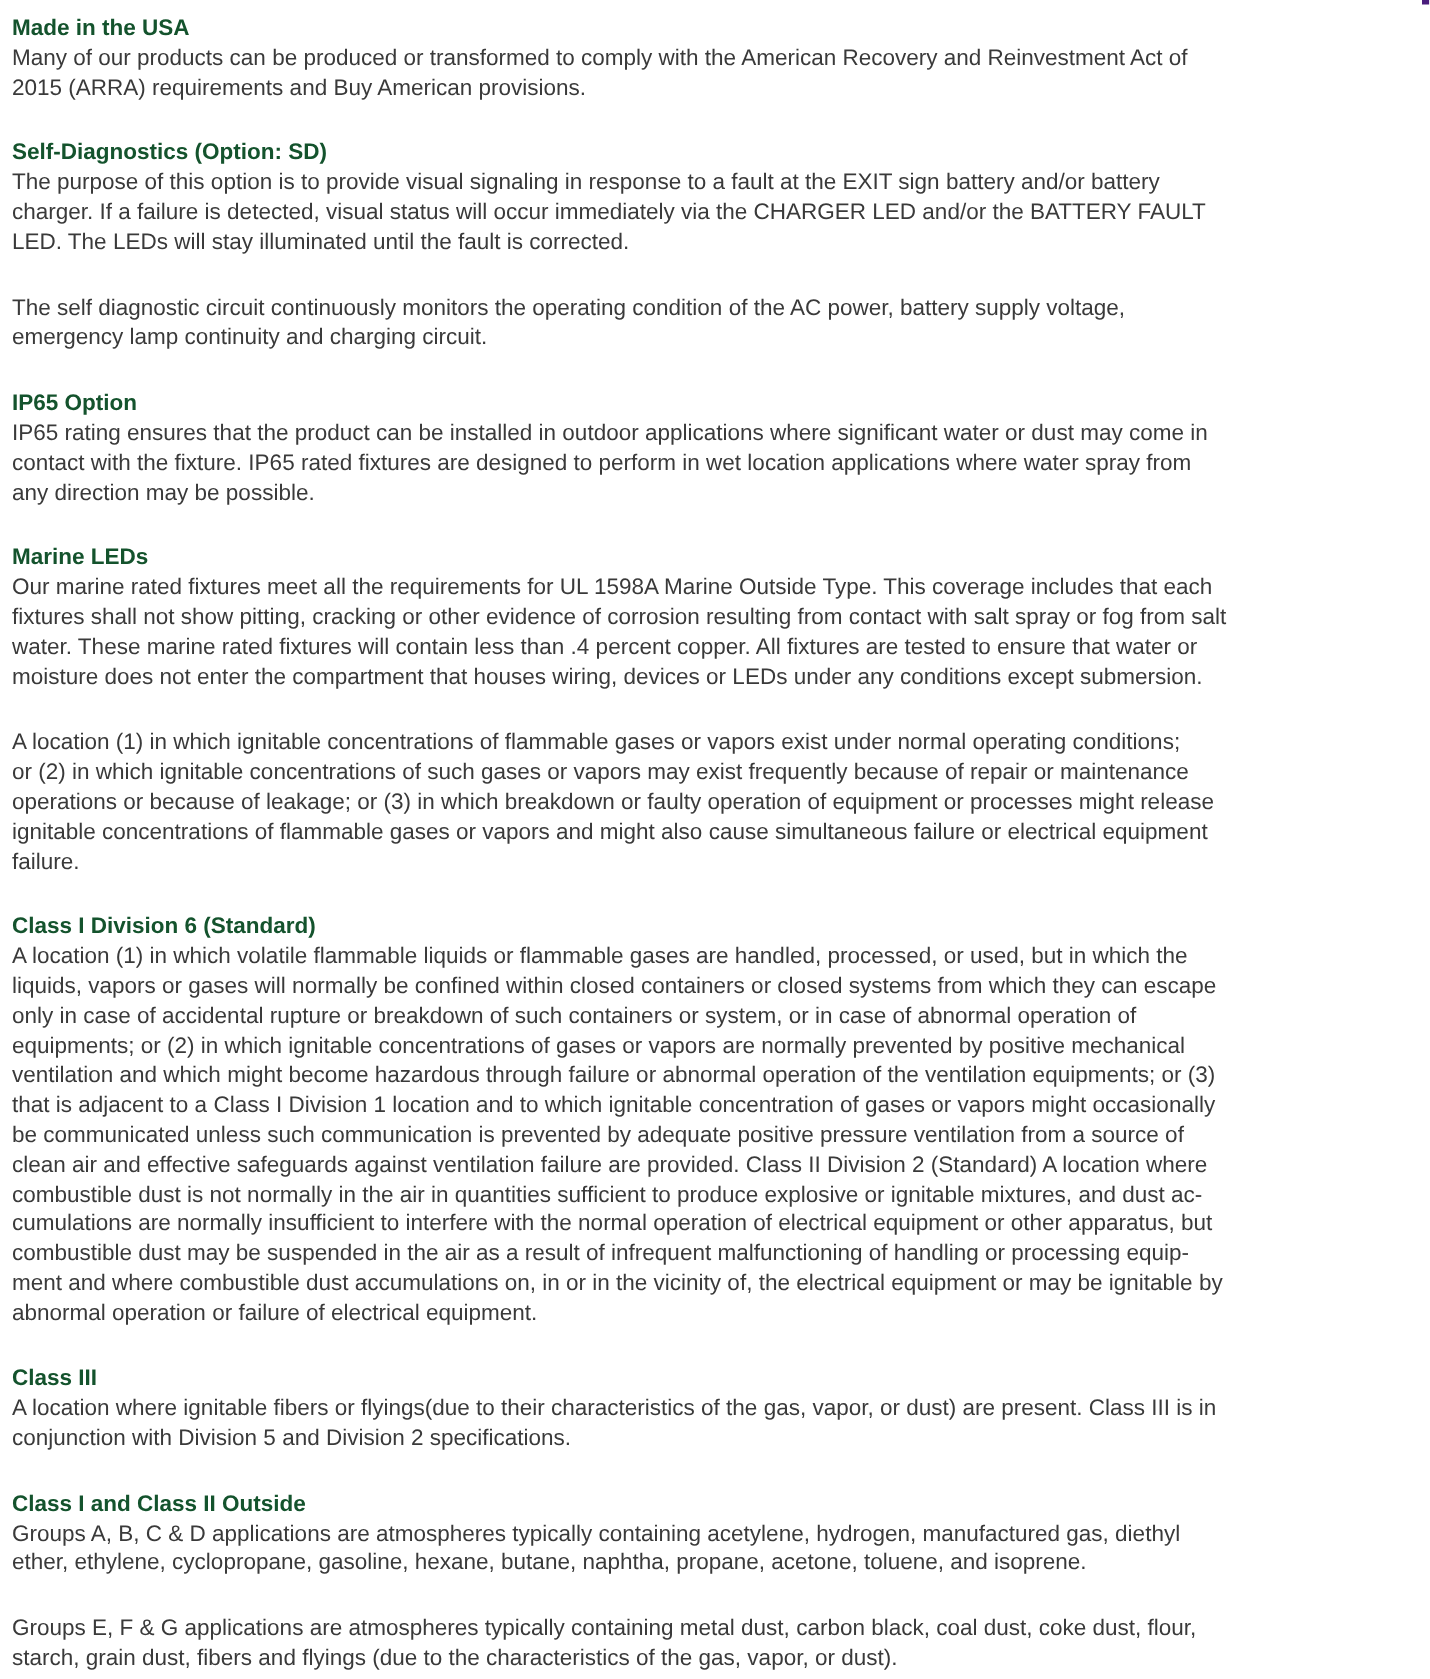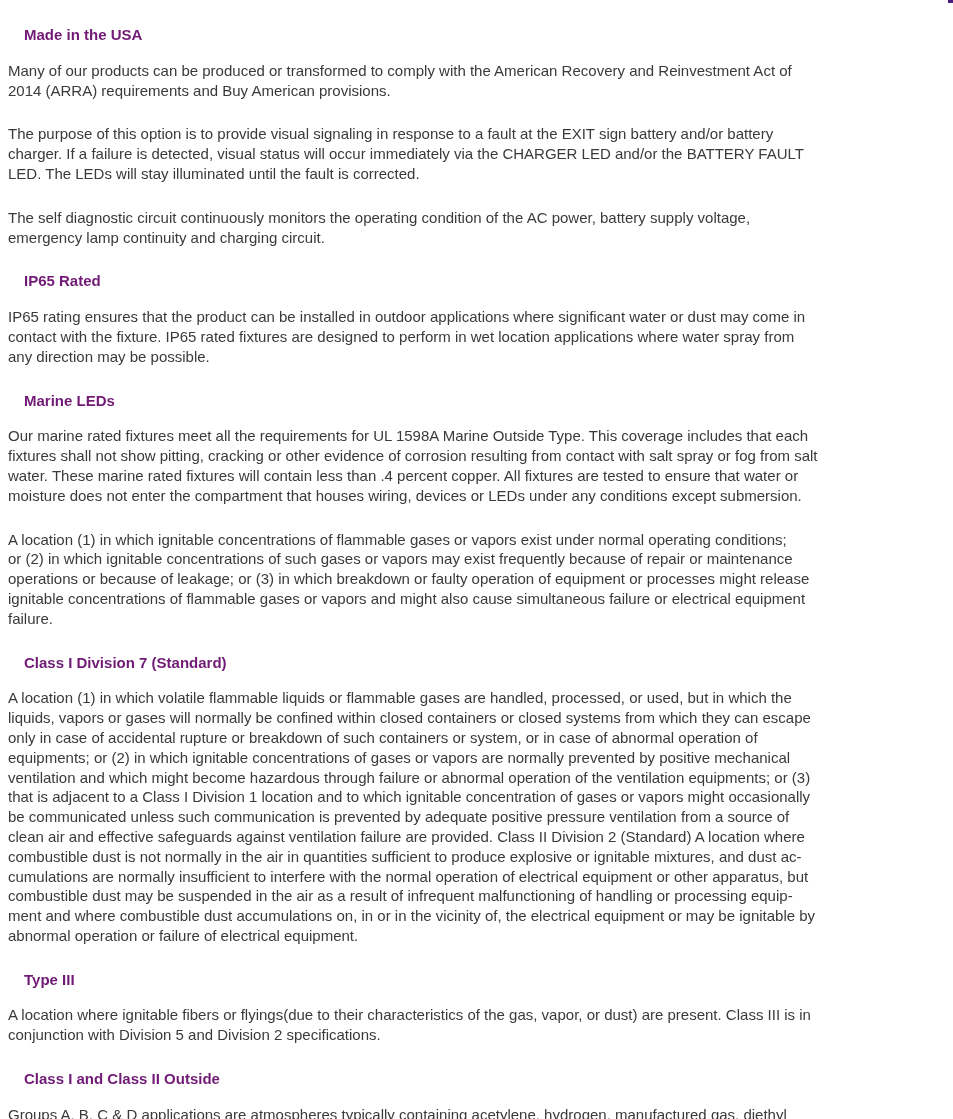--- a/index.html
+++ b/index.html
@@ -18,22 +18,22 @@
   }
   .content {
     padding: 9px 6px 0 8px;
     font-size: 15px;
     line-height: 19.8px;
   }
   .section h3 {
     font-size: 15px;
     line-height: 19.8px;
     font-weight: bold;
-    color: #701a75;
-    margin: 16px;
+    color: #14532d;
+    margin: 0;
     padding: 0;
   }
   .section p {
     margin: 0 0 24px 0;
     padding: 0;
     white-space: pre-line;
   }
   .corner-mark {
     position: absolute;
     top: 0;
@@ -47,33 +47,34 @@
 <body>
 
 <div class="page">
   <div class="corner-mark"></div>
 
   <div class="content">
 
     <div class="section">
       <h3>Made in the USA</h3>
       <p>Many of our products can be produced or transformed to comply with the American Recovery and Reinvestment Act of
-2014 (ARRA) requirements and Buy American provisions.</p>
+2015 (ARRA) requirements and Buy American provisions.</p>
     </div>
 
     <div class="section">
+      <h3>Self-Diagnostics (Option: SD)</h3>
       <p>The purpose of this option is to provide visual signaling in response to a fault at the EXIT sign battery and/or battery
 charger. If a failure is detected, visual status will occur immediately via the CHARGER LED and/or the BATTERY FAULT
 LED. The LEDs will stay illuminated until the fault is corrected.</p>
       <p>The self diagnostic circuit continuously monitors the operating condition of the AC power, battery supply voltage,
 emergency lamp continuity and charging circuit.</p>
     </div>
 
     <div class="section">
-      <h3>IP65 Rated</h3>
+      <h3>IP65 Option</h3>
       <p>IP65 rating ensures that the product can be installed in outdoor applications where significant water or dust may come in
 contact with the fixture. IP65 rated fixtures are designed to perform in wet location applications where water spray from
 any direction may be possible.</p>
     </div>
 
     <div class="section">
       <h3>Marine LEDs</h3>
       <p>Our marine rated fixtures meet all the requirements for UL 1598A Marine Outside Type. This coverage includes that each
 fixtures shall not show pitting, cracking or other evidence of corrosion resulting from contact with salt spray or fog from salt
 water. These marine rated fixtures will contain less than .4 percent copper. All fixtures are tested to ensure that water or
@@ -82,38 +83,38 @@
 
     <div class="section">
       <p>A location (1) in which ignitable concentrations of flammable gases or vapors exist under normal operating conditions;
 or (2) in which ignitable concentrations of such gases or vapors may exist frequently because of repair or maintenance
 operations or because of leakage; or (3) in which breakdown or faulty operation of equipment or processes might release
 ignitable concentrations of flammable gases or vapors and might also cause simultaneous failure or electrical equipment
 failure.</p>
     </div>
 
     <div class="section">
-      <h3>Class I Division 7 (Standard)</h3>
+      <h3>Class I Division 6 (Standard)</h3>
       <p>A location (1) in which volatile flammable liquids or flammable gases are handled, processed, or used, but in which the
 liquids, vapors or gases will normally be confined within closed containers or closed systems from which they can escape
 only in case of accidental rupture or breakdown of such containers or system, or in case of abnormal operation of
 equipments; or (2) in which ignitable concentrations of gases or vapors are normally prevented by positive mechanical
 ventilation and which might become hazardous through failure or abnormal operation of the ventilation equipments; or (3)
 that is adjacent to a Class I Division 1 location and to which ignitable concentration of gases or vapors might occasionally
 be communicated unless such communication is prevented by adequate positive pressure ventilation from a source of
 clean air and effective safeguards against ventilation failure are provided. Class II Division 2 (Standard) A location where
 combustible dust is not normally in the air in quantities sufficient to produce explosive or ignitable mixtures, and dust ac-
 cumulations are normally insufficient to interfere with the normal operation of electrical equipment or other apparatus, but
 combustible dust may be suspended in the air as a result of infrequent malfunctioning of handling or processing equip-
 ment and where combustible dust accumulations on, in or in the vicinity of, the electrical equipment or may be ignitable by
 abnormal operation or failure of electrical equipment.</p>
     </div>
 
     <div class="section">
-      <h3>Type III</h3>
+      <h3>Class III</h3>
       <p>A location where ignitable fibers or flyings(due to their characteristics of the gas, vapor, or dust) are present. Class III is in
 conjunction with Division 5 and Division 2 specifications.</p>
     </div>
 
     <div class="section">
       <h3>Class I and Class II Outside</h3>
       <p>Groups A, B, C &amp; D applications are atmospheres typically containing acetylene, hydrogen, manufactured gas, diethyl
 ether, ethylene, cyclopropane, gasoline, hexane, butane, naphtha, propane, acetone, toluene, and isoprene.</p>
       <p>Groups E, F &amp; G applications are atmospheres typically containing metal dust, carbon black, coal dust, coke dust, flour,
 starch, grain dust, fibers and flyings (due to the characteristics of the gas, vapor, or dust).</p>

